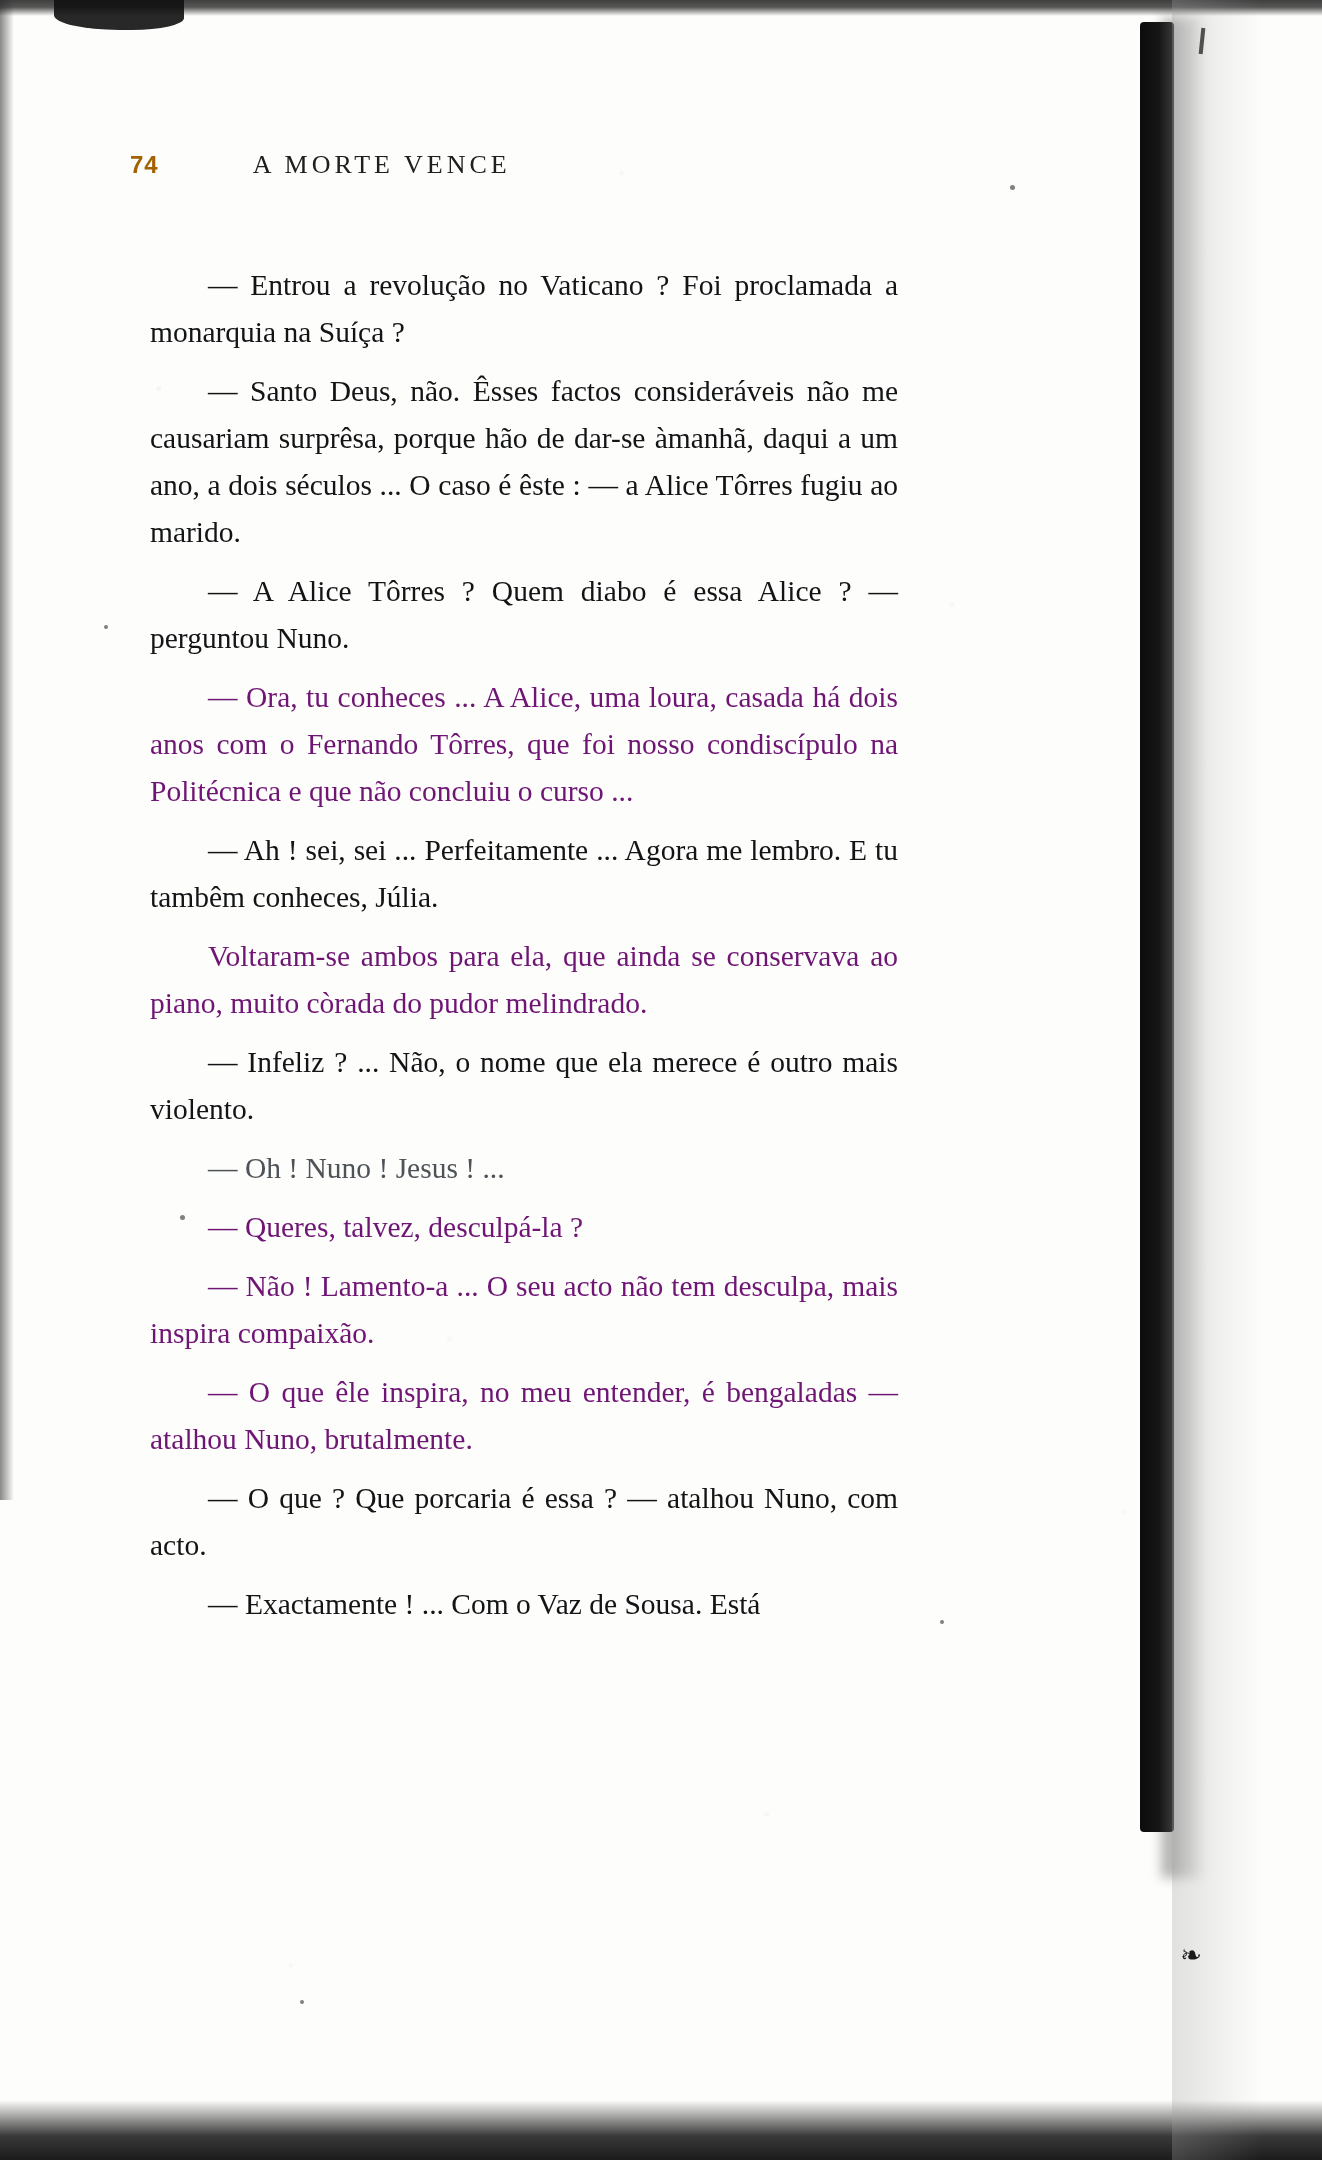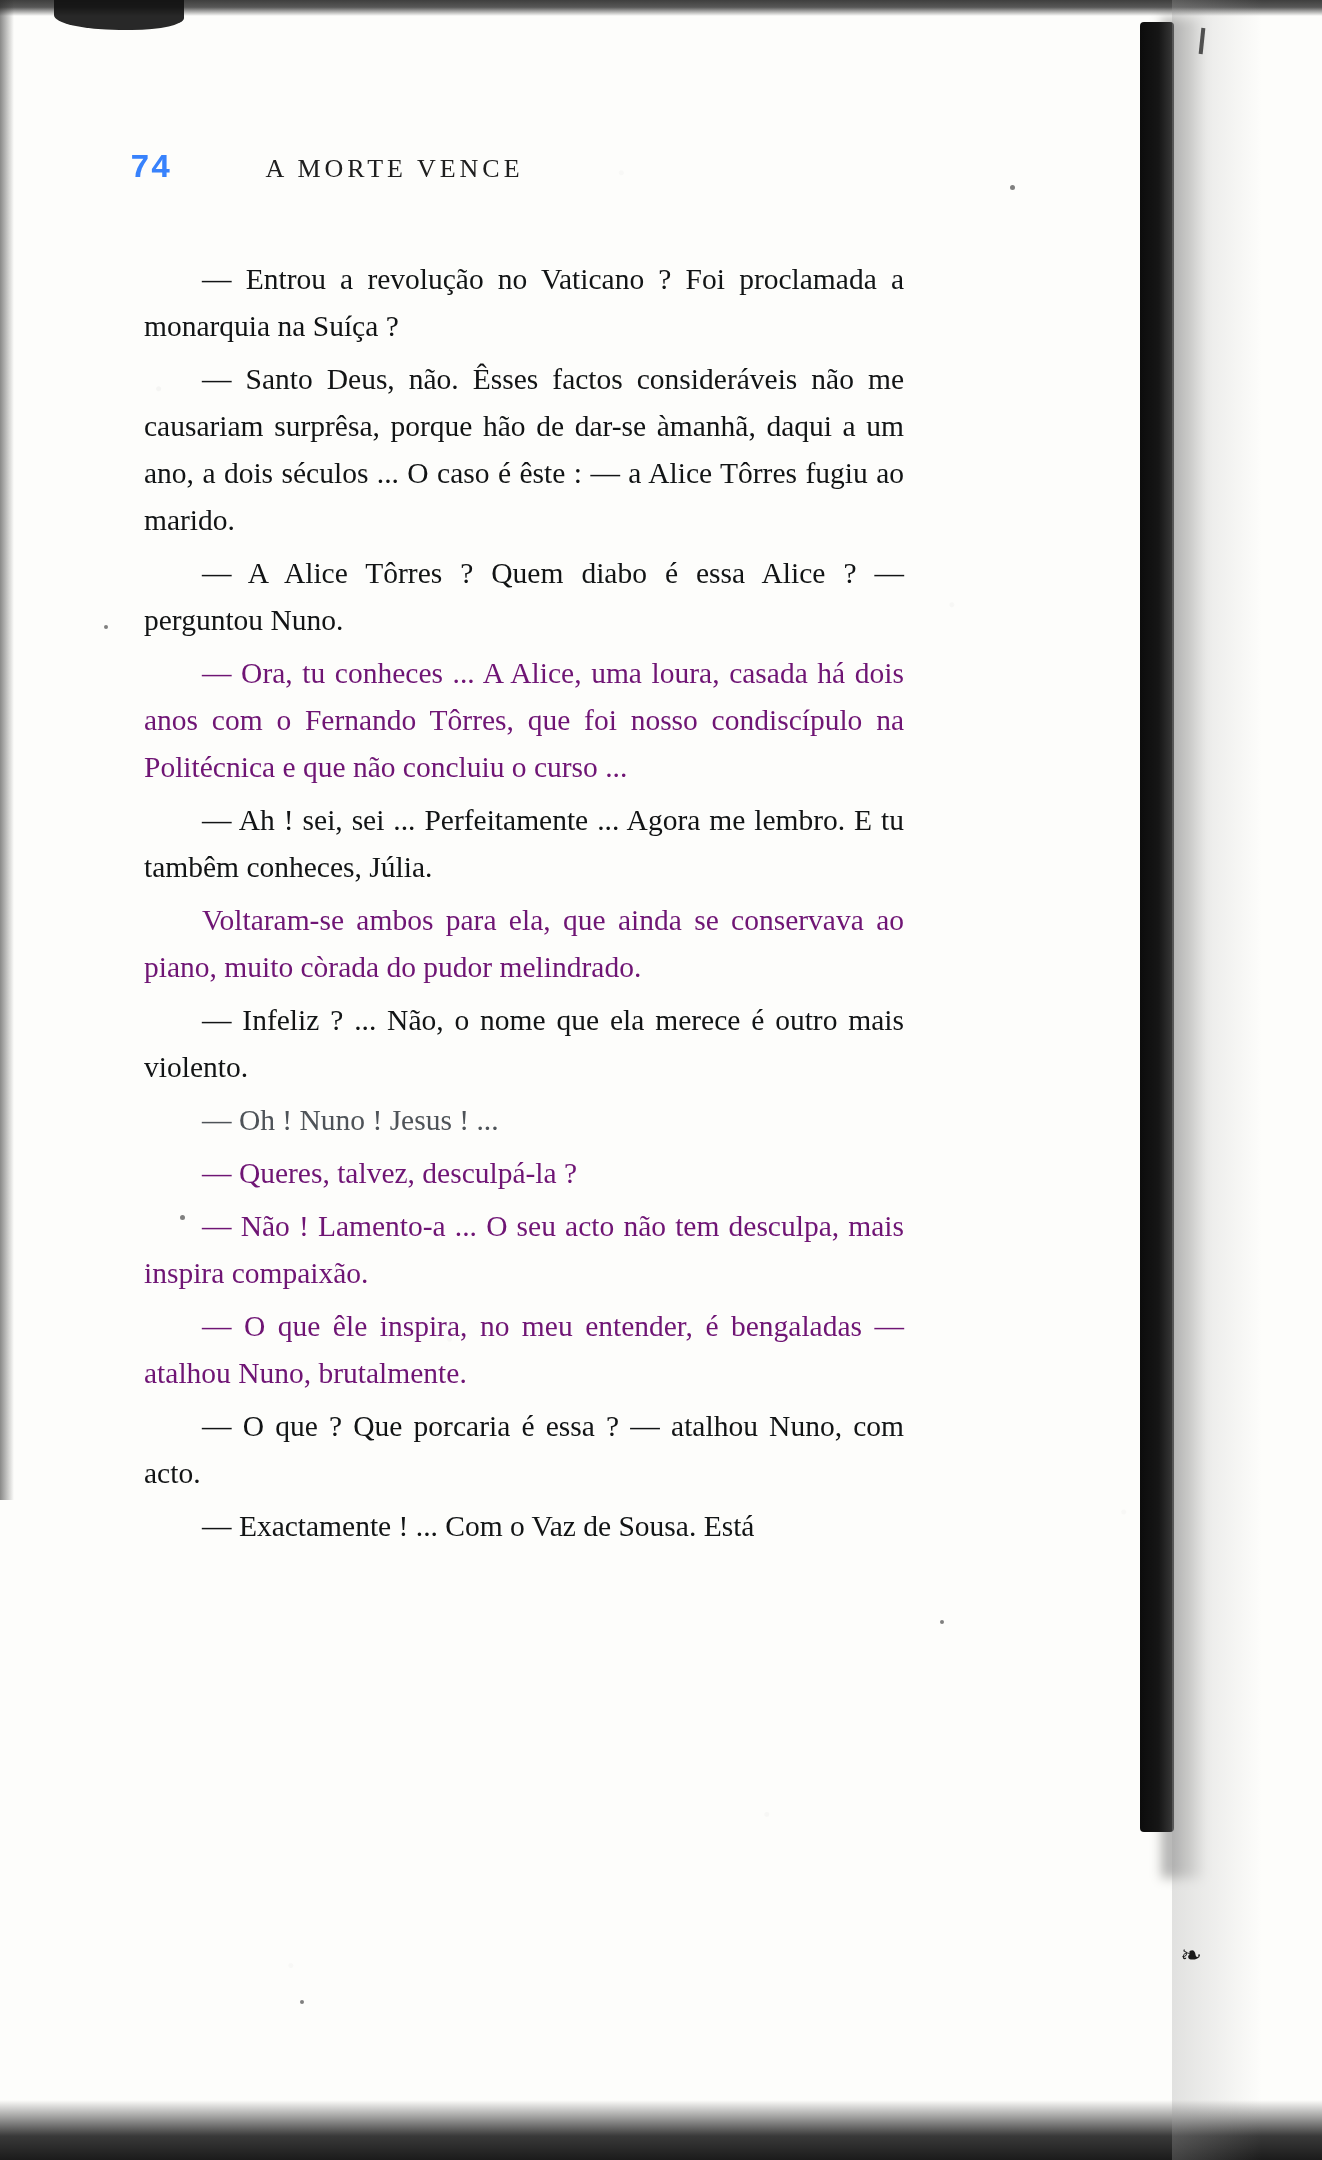--- a/index.html
+++ b/index.html
@@ -111,25 +111,25 @@
   }
   .running-head {
     position: absolute;
     top: 150px;
     left: 130px;
     width: 900px;
     display: flex;
     align-items: baseline;
   }
   .folio {
-    font-size: 33px;
+    font-size: 24px;
     font-weight: 700;
     letter-spacing: 1px;
-    color: #3b82f6;
-    font-family: Liberation Mono, monospace;
+    color: #a16207;
+    font-family: Liberation Sans, sans-serif;
   }
   .head-title {
     margin-left: 94px;
     font-size: 26px;
     letter-spacing: 4px;
     color: #242424;
     font-variant: small-caps;
     text-transform: uppercase;
   }
 
@@ -139,21 +139,21 @@
     left: 138px;
     width: 772px;
     font-size: 29.5px;
     line-height: 47px;
     color: #17191a;
     text-align: justify;
     text-justify: inter-word;
     font-family: "Liberation Serif", serif;
   }
   .body-text p {
-    margin: 6px;
+    margin: 12px;
     text-indent: 58px;
   }
   
   .ink-light { color: #701a75; }
   .ink-lighter { color: #50555a; }
 
   
   .ink-layer {
     filter: contrast(1.05) blur(0.18px);
   }

